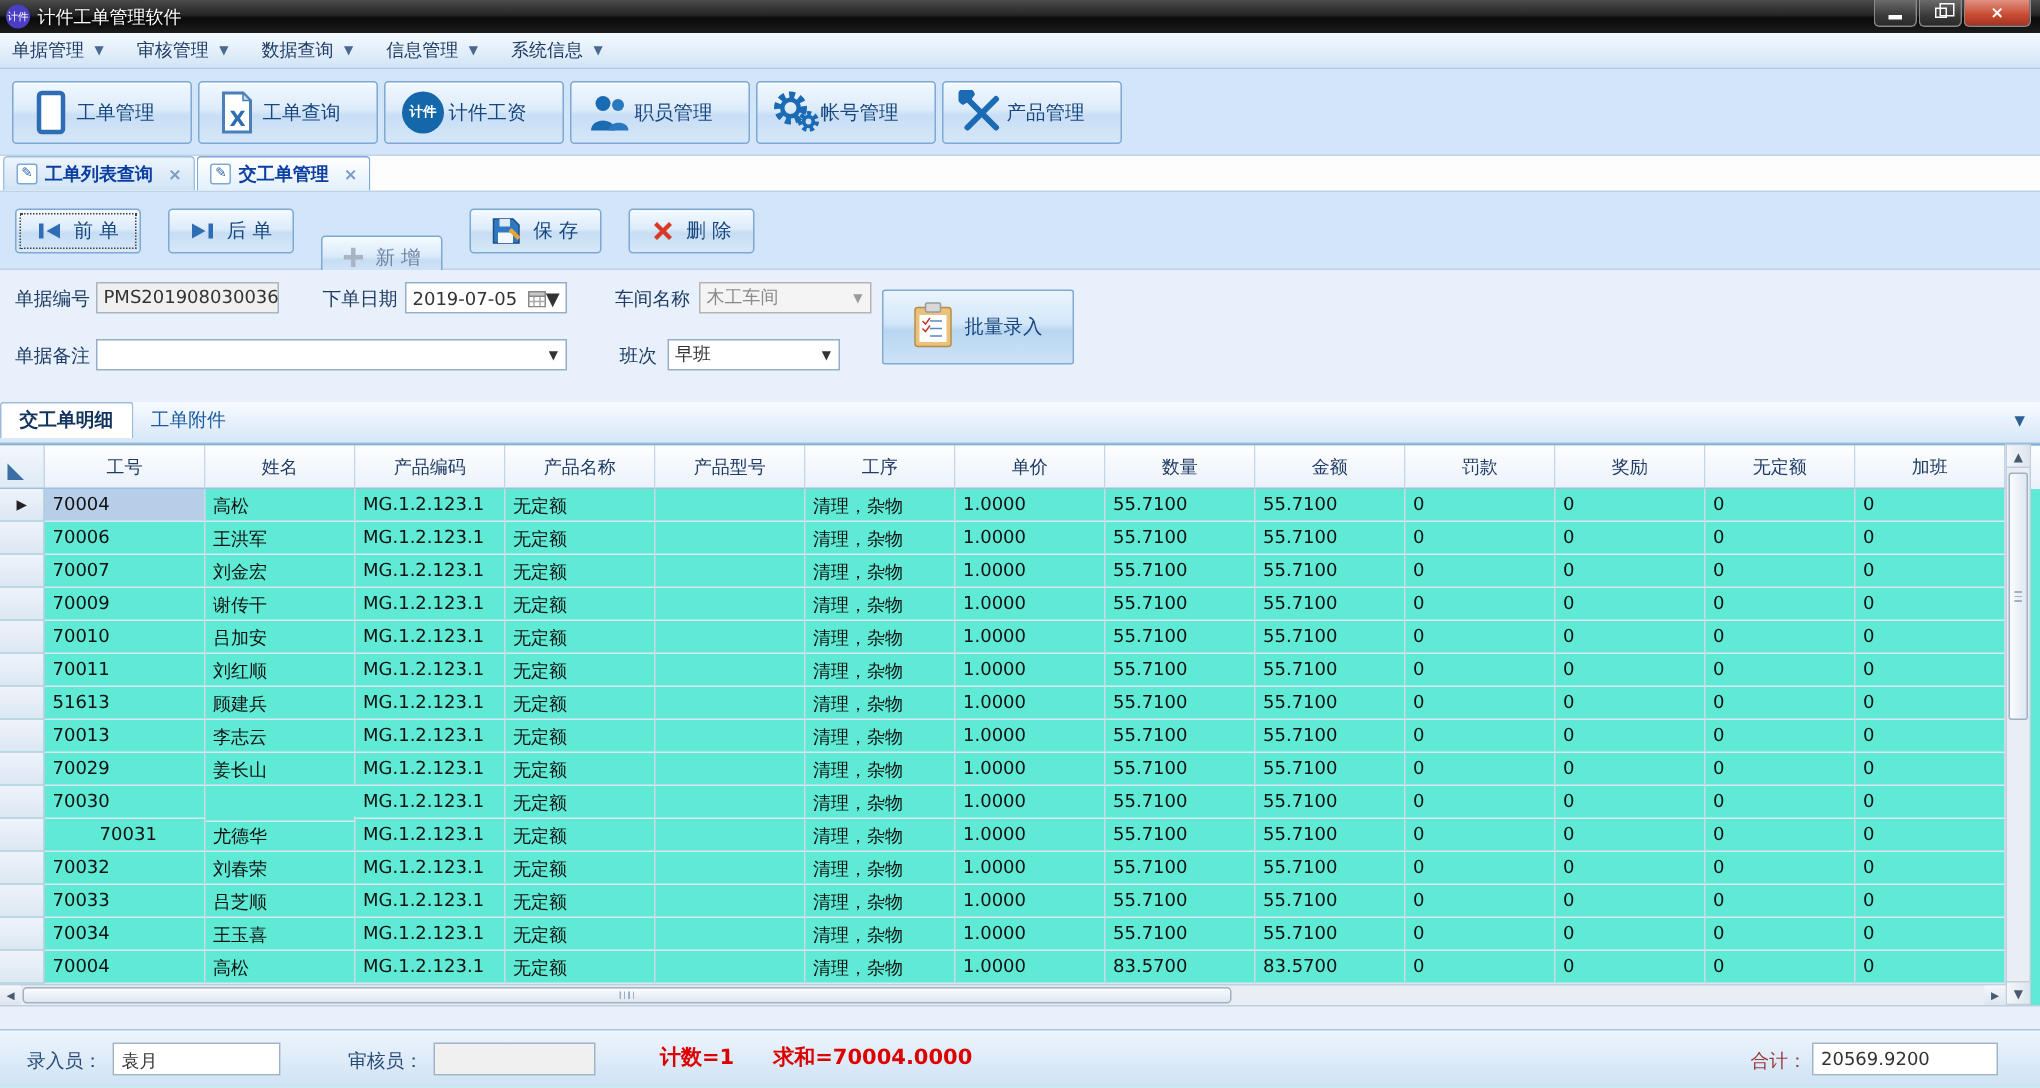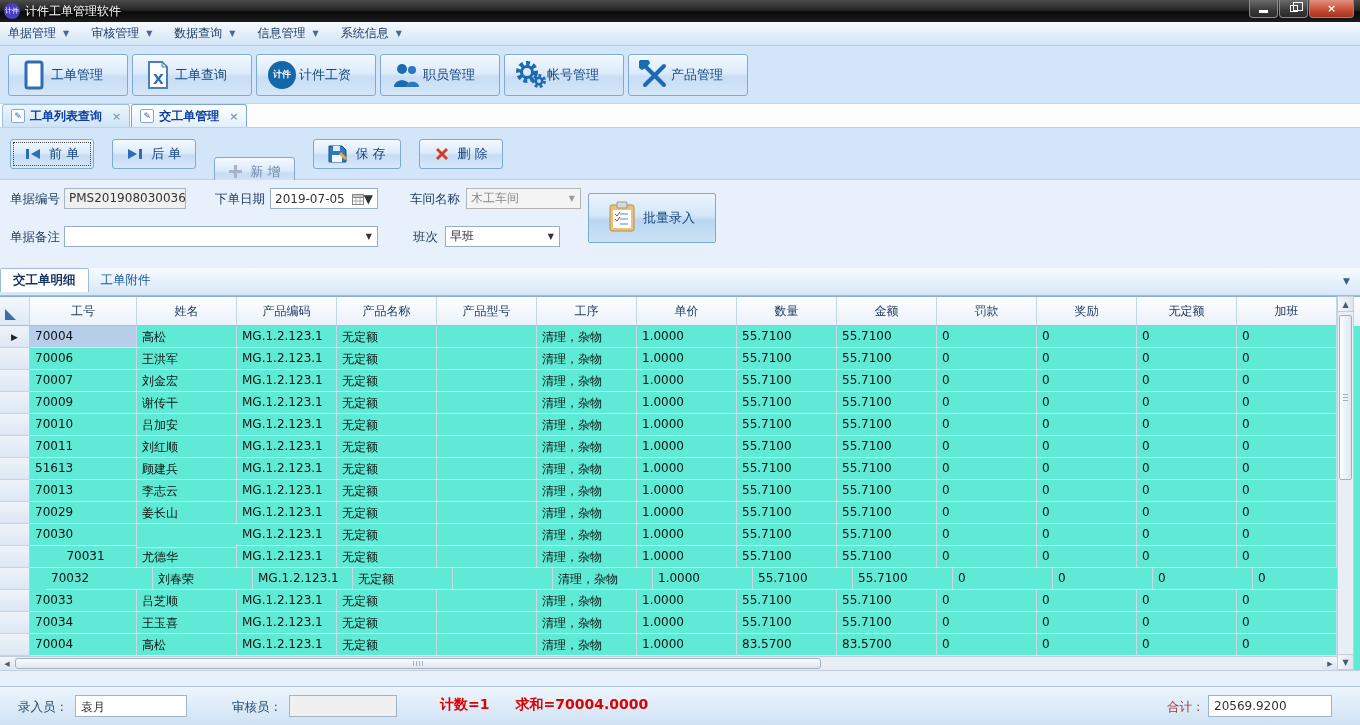--- a/index.html
+++ b/index.html
@@ -549,21 +549,21 @@
           <div class="g-cell" style="width: 100px;">1.0000</div>
           <div class="g-cell" style="width: 100px;">55.7100</div>
           <div class="g-cell" style="width: 100px;">55.7100</div>
           <div class="g-cell" style="width: 100px;">0</div>
           <div class="g-cell" style="width: 100px;">0</div>
           <div class="g-cell" style="width: 100px;">0</div>
           <div class="g-cell" style="width: 100px;">0</div>
         </div>
         <div class="g-row">
           <div class="g-rowhead"></div>
-          <div class="g-cell" style="width: 107px; margin-left: 16px;">70032</div>
+          <div class="g-cell" style="width: 107px;">70032</div>
           <div class="g-cell" style="width: 100px;">刘春荣</div>
           <div class="g-cell" style="width: 100px;">MG.1.2.123.1</div>
           <div class="g-cell" style="width: 100px;">无定额</div>
           <div class="g-cell" style="width: 100px;"></div>
           <div class="g-cell" style="width: 100px;">清理，杂物</div>
           <div class="g-cell" style="width: 100px;">1.0000</div>
           <div class="g-cell" style="width: 100px;">55.7100</div>
           <div class="g-cell" style="width: 100px;">55.7100</div>
           <div class="g-cell" style="width: 100px;">0</div>
           <div class="g-cell" style="width: 100px;">0</div>

